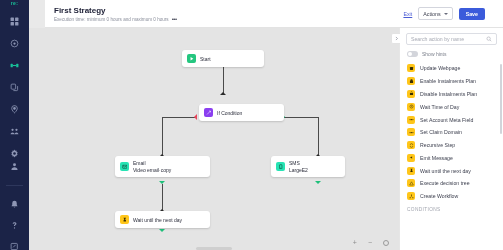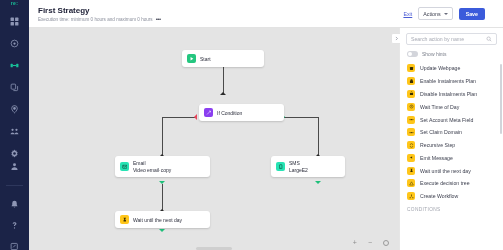--- a/index.html
+++ b/index.html
@@ -32,21 +32,21 @@
   .nav-item.active { color: #18c39a; }
   .nav-item svg { width: 9px; height: 9px; display: block; }
   .spacer { flex: 1 1 auto; }
   .nav-group.bottom { gap: 8px; padding-bottom: 6px; }
   .divider-line { width: 17px; height: 1px; background: #2e375c; margin: 4px 0; }
 
   
   .content { flex: 1 1 auto; position: relative; height: 250px; }
   .header {
     height: 28px; background: #fff; display: flex; align-items: center;
-    padding: 0 18px 0 9px; border-bottom: 1px solid #e3e3e3;
+    padding: 0 18px 0 9px; border-bottom: 1px solid #e3e3e3; margin-left: 16px;
   }
   .title-block { flex: 1 1 auto; }
   .page-title { font-size: 8px; font-weight: bold; color: #22243a; line-height: 10px; }
   .subtitle-row { display: flex; align-items: center; gap: 3px; margin-top: 1px; }
   .subtitle { font-size: 4.6px; color: #8b8f9c; }
   .dots-menu { font-size: 6px; color: #4a4d5c; letter-spacing: -0.4px; line-height: 4px; cursor: pointer; font-weight: bold; }
   .hdr-actions { display: flex; align-items: center; gap: 6px; }
   .link-btn { font-size: 5.3px; color: #4a5bd4; text-decoration: underline; cursor: pointer; }
   .ghost-btn {
     font-size: 5.3px; color: #3b3e4d; border: 1px solid #d3d5dd; background: #fff;

